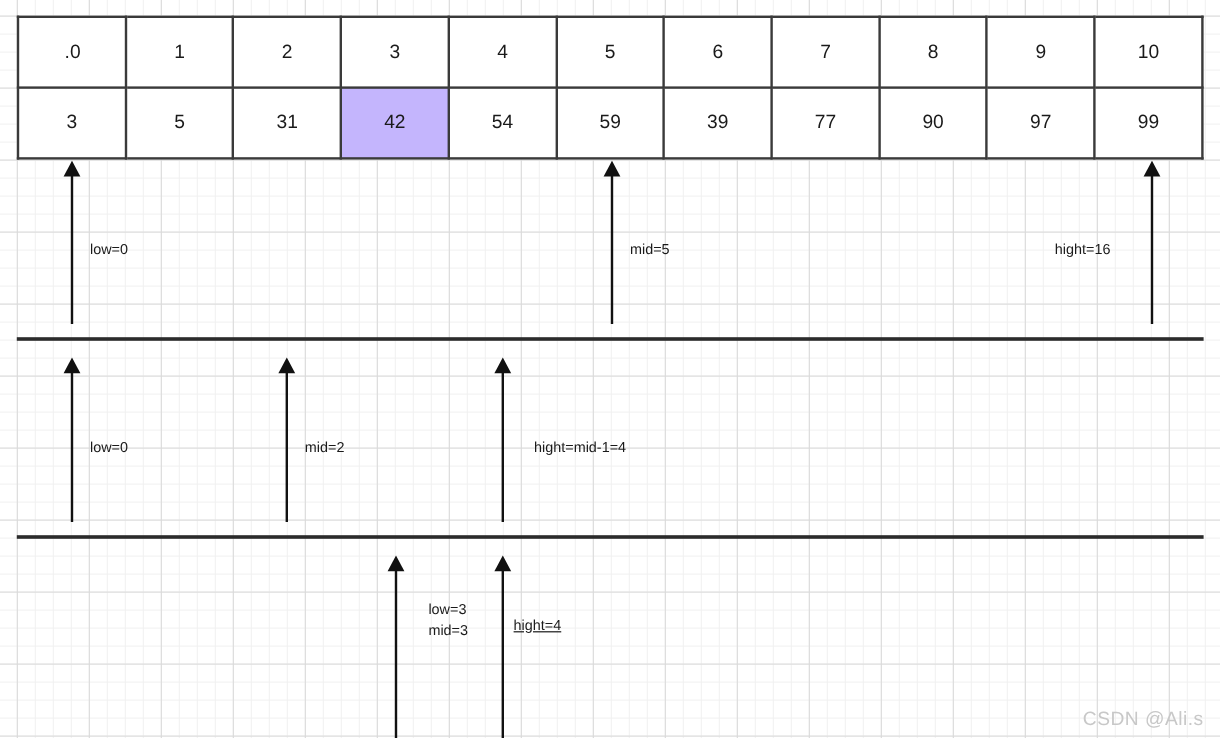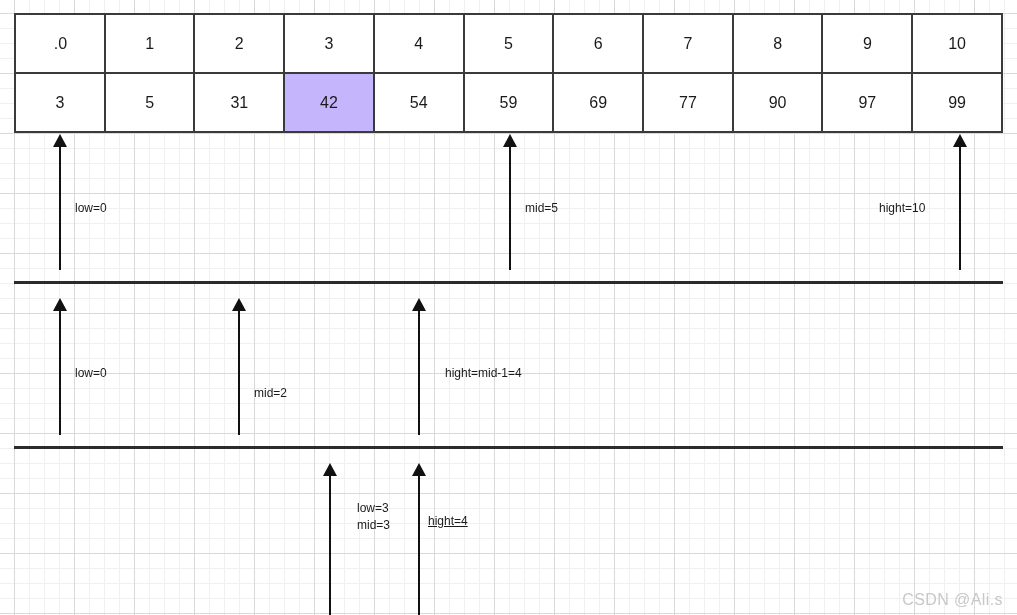--- a/index.html
+++ b/index.html
@@ -126,21 +126,21 @@
       <td>9</td>
       <td>10</td>
     </tr>
     <tr>
       <td>3</td>
       <td>5</td>
       <td>31</td>
       <td class="highlight">42</td>
       <td>54</td>
       <td>59</td>
-      <td>69</td>
+      <td>39</td>
       <td>77</td>
       <td>90</td>
       <td>97</td>
       <td>99</td>
     </tr>
   </tbody>
     </table>
 
   <div class="arrow" style="left:53px; top:134px; height:136px;">
     <div class="head"></div>
@@ -151,35 +151,35 @@
   <div class="arrow" style="left:503px; top:134px; height:136px;">
     <div class="head"></div>
     <div class="shaft"></div>
   </div>
   <div class="label" style="left:525px; top:200px;">mid=5</div>
 
   <div class="arrow" style="left:953px; top:134px; height:136px;">
     <div class="head"></div>
     <div class="shaft"></div>
   </div>
-  <div class="label" style="left:879px; top:200px;">hight=10</div>
+  <div class="label" style="left:879px; top:200px;">hight=16</div>
 
   <div class="separator" style="top:281px;"></div>
 
   <div class="arrow" style="left:53px; top:298px; height:137px;">
     <div class="head"></div>
     <div class="shaft"></div>
   </div>
   <div class="label" style="left:75px; top:365px;">low=0</div>
 
   <div class="arrow" style="left:232px; top:298px; height:137px;">
     <div class="head"></div>
     <div class="shaft"></div>
   </div>
-  <div class="label" style="left:254px; top:365px;margin-top:20px;">mid=2</div>
+  <div class="label" style="left:254px; top:365px;">mid=2</div>
 
   <div class="arrow" style="left:412px; top:298px; height:137px;">
     <div class="head"></div>
     <div class="shaft"></div>
   </div>
   <div class="label" style="left:445px; top:365px;">hight=mid-1=4</div>
 
   <div class="separator" style="top:446px;"></div>
 
   <div class="arrow" style="left:323px; top:463px; height:152px;">

